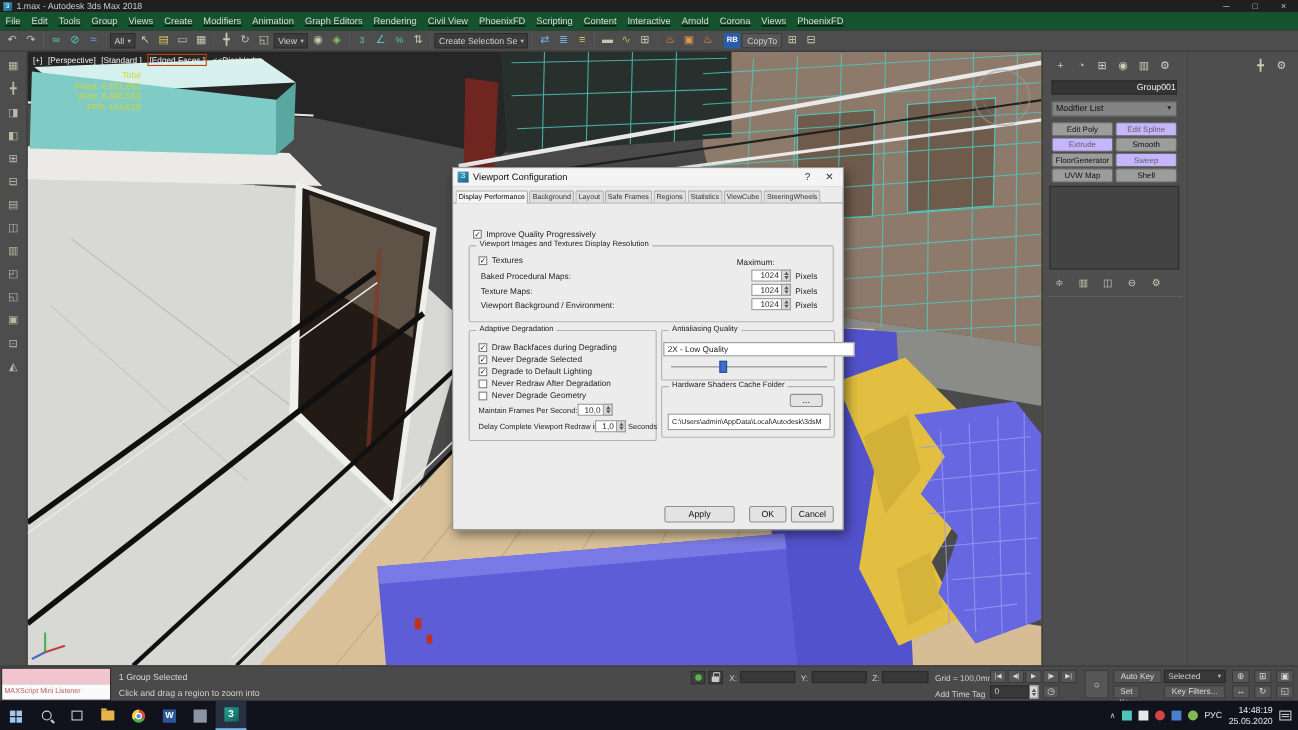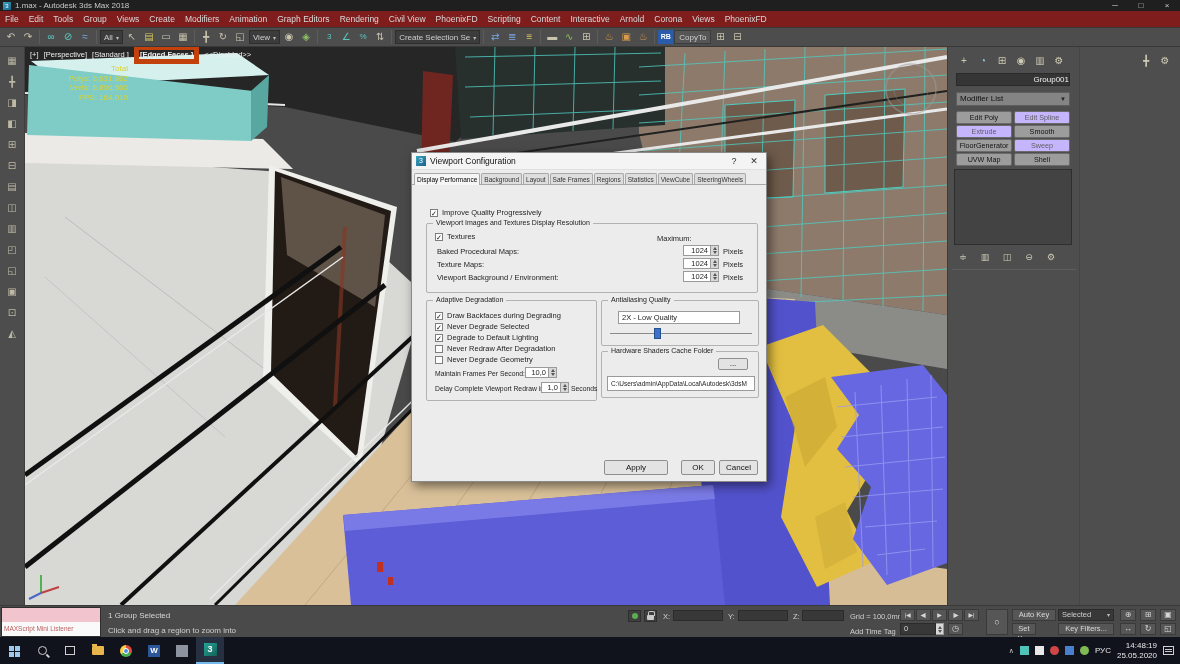--- a/index.html
+++ b/index.html
@@ -7,21 +7,21 @@
 #app{position:relative;width:1180px;height:664px;background:#4d4d4d;}
 .abs{position:absolute;}
 
 
 .titlebar{position:absolute;left:0;top:0;width:1180px;height:11px;background:#1f1f1f;display:flex;align-items:center;color:#c9c9c9;font-size:8px;}
 .app-ico{width:8px;height:8px;margin:0 4px 0 3px;background:linear-gradient(135deg,#3aa7bc,#1b5f8e);color:#fff;font-size:6px;line-height:8px;text-align:center;}
 .titlebar .title{flex:1;white-space:nowrap;}
 .wbtn{width:26px;text-align:center;font-size:8px;line-height:11px;color:#cfcfcf;}
 
 
-.menubar{position:absolute;left:0;top:11px;width:1180px;height:17px;background:#7f1d1d;display:flex;align-items:center;border-bottom:1px solid #383838;}
+.menubar{position:absolute;left:0;top:11px;width:1180px;height:17px;background:#14532d;display:flex;align-items:center;border-bottom:1px solid #383838;text-decoration:underline;}
 .mi{font-size:8.5px;color:#d8d8d8;padding:0 5px;line-height:17px;white-space:nowrap;}
 .menu-right{margin-left:auto;display:flex;align-items:center;gap:3px;padding-right:4px;}
 .person{width:8px;height:8px;position:relative;}
 .person::before{content:"";position:absolute;left:2px;top:0;width:4px;height:4px;border-radius:50%;background:#c9c9c9;}
 .person::after{content:"";position:absolute;left:0;top:4px;width:8px;height:4px;border-radius:4px 4px 0 0;background:#c9c9c9;}
 .caret{font-size:6px;color:#bdbdbd;}
 .ws-label{font-size:8px;color:#c9c9c9;}
 .ws-box{display:flex;align-items:center;gap:8px;background:#383838;border:1px solid #2d2d2d;color:#d6d6d6;font-size:8px;height:13px;padding:0 4px;min-width:86px;justify-content:space-between;}
 
 
@@ -35,21 +35,21 @@
 .copyto{font-size:8px;color:#d0d0d0;background:#565656;border:1px solid #3c3c3c;height:14px;line-height:13px;padding:0 4px;flex:none;}
 
 
 .lefttb{position:absolute;left:0;top:47px;width:25px;height:558px;background:#4d4d4d;border-right:1px solid #3e3e3e;display:flex;flex-direction:column;align-items:center;padding-top:6px;gap:4px;}
 .lic{width:19px;height:17px;line-height:16px;text-align:center;font-size:10px;color:#bdb9a6;}
 
 
 .viewport{position:absolute;left:25px;top:47px;width:922px;height:558px;overflow:hidden;box-shadow:inset 0 0 0 1px #8e8e1e;background:#3a3a3a;}
 .vp-label{position:absolute;left:5px;top:3px;font-size:7.5px;color:#ededed;white-space:nowrap;}
 .vp-label span{margin-right:3px;}
-.vp-label .hl{border:5px solid #c2410c;padding:0 1px;font-weight:bold;}
+.vp-label .hl{border:1px solid #c2410c;padding:0 1px;}
 .vp-stats{position:absolute;left:8px;top:17px;width:95px;text-align:right;font-size:8px;line-height:9.5px;color:#d8d334;}
 
 
 .dialog{position:absolute;left:411px;top:152px;width:356px;height:330px;background:#ececec;border:1px solid #8a8a8a;box-shadow:3px 4px 10px rgba(0,0,0,.5);z-index:30;color:#1e1e1e;}
 .dlg-title{height:17px;background:#f4f4f4;display:flex;align-items:center;padding:0 4px;gap:4px;border-bottom:1px solid #e0e0e0;}
 .dlg-ico{width:10px;height:10px;background:linear-gradient(135deg,#3aa7bc,#1b5f8e);color:#fff;font-size:7px;line-height:10px;text-align:center;flex:none;}
 .dlg-title-text{flex:1;font-size:8.5px;color:#111;}
 .dlg-sys{width:16px;text-align:center;font-size:9px;color:#333;}
 .tabs{display:flex;align-items:flex-end;height:15px;padding:0 2px;border-bottom:1px solid #a8a8a8;}
 .tab{font-size:6.5px;color:#333;background:#dedede;border:1px solid #a8a8a8;border-bottom:none;border-radius:2px 2px 0 0;padding:2px 2px 1px;margin-right:1px;white-space:nowrap;}
@@ -412,21 +412,21 @@
       <span class="cb">✓</span>
       <span>Improve Quality Progressively</span>
     </div>
 
     <div class="grp" style="left:14px;top:70px;width:332px;height:70px">
       <span class="legend">Viewport Images and Textures Display Resolution</span>
       <div class="cbrow" style="left:8px;top:8px">
         <span class="cb">✓</span>
         <span>Textures</span>
       </div>
-      <span class="lbl" style="left:230px;top:10px;width:60px;text-align:left">Maximum:</span>
+      <span class="lbl" style="left:230px;top:10px;width:60px;text-align:center">Maximum:</span>
       <span class="lbl" style="left:10px;top:23px">Baked Procedural Maps:</span>
       <span class="spinwrap" style="left:256px;top:21px;width:36px">
         <span class="spinval">1024</span>
           <span class="spin-ud"></span>
       </span>
       <span class="lbl" style="left:296px;top:23px">Pixels</span>
       <span class="lbl" style="left:10px;top:36px">Texture Maps:</span>
       <span class="spinwrap" style="left:256px;top:34px;width:36px">
         <span class="spinval">1024</span>
           <span class="spin-ud"></span>
@@ -470,21 +470,21 @@
       <span class="lbl tiny" style="left:8px;top:84px">Delay Complete Viewport Redraw in</span>
       <span class="spinwrap" style="left:114px;top:81px;width:28px">
         <span class="spinval">1,0</span>
           <span class="spin-ud"></span>
       </span>
       <span class="lbl tiny" style="left:144px;top:84px">Seconds</span>
     </div>
 
     <div class="grp" style="left:189px;top:147px;width:158px;height:46px">
       <span class="legend">Antialiasing Quality</span>
-      <div class="dfield" style="left:16px;top:10px;width:122px;height:13px">2X - Low Quality</div>
+      <div class="dfield" style="left:1px;top:10px;width:174px;height:13px">2X - Low Quality</div>
       <div class="slider-track" style="left:8px;top:32px;width:142px"></div>
       <div class="slider-handle" style="left:52px;top:27px"></div>
     </div>
 
     <div class="grp" style="left:189px;top:198px;width:158px;height:47px">
       <span class="legend">Hardware Shaders Cache Folder</span>
       <div class="dbtn" style="left:116px;top:6px;width:30px;height:12px;line-height:10px">...</div>
       <div class="dfield" style="left:5px;top:24px;width:148px;height:15px;font-size:6.5px;line-height:13px">C:\Users\admin\AppData\Local\Autodesk\3dsM</div>
     </div>
 

